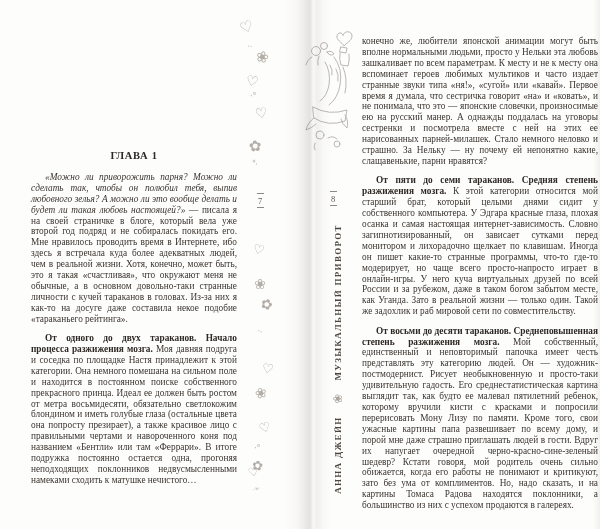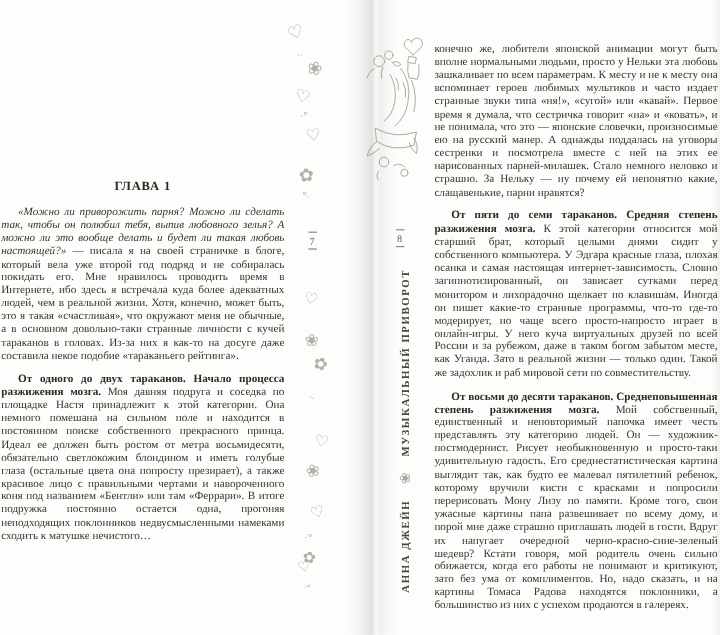--- a/index.html
+++ b/index.html
@@ -17,21 +17,21 @@
       rgba(105,95,85,0.13) 46%,
       rgba(100,90,80,0.17) 54%,
       rgba(150,140,130,0.05) 61%,
       rgba(105,95,85,0.09) 69%,
       rgba(110,100,90,0.03) 82%,
       rgba(110,100,90,0) 100%);
   }
   .edge-right { position:absolute; right:0; top:0; width:7px; height:529px; pointer-events:none;
     background:linear-gradient(90deg, rgba(0,0,0,0), rgba(0,0,0,0.05)); }
   .textblock { position:absolute; color:var(--text,#3a342e); font-size:9.3px; line-height:10.9px; text-align:justify; }
-  .left-tb { left:1px; top:151px; width:236px; }
+  .left-tb { left:1px; top:151px; width:236px;padding-left:30px; }
   .right-tb { left:62px; top:36px; width:236px; }
   .chapter { font-size:10.5px; font-weight:bold; text-align:center; letter-spacing:0.7px;
     color:var(--heading,#2e2a26); margin-bottom:10px; }
   .para { text-align:justify; }
   .para.indent { text-indent:14px; }
   .para.sp { margin-top:8.5px; }
   .para b { font-weight:bold; color:var(--heading,#2e2a26); }
   .para i { }
   .pagenum { position:absolute; display:flex; flex-direction:column; align-items:center; gap:2.5px;
     color:#5a554f; width:12px; }

